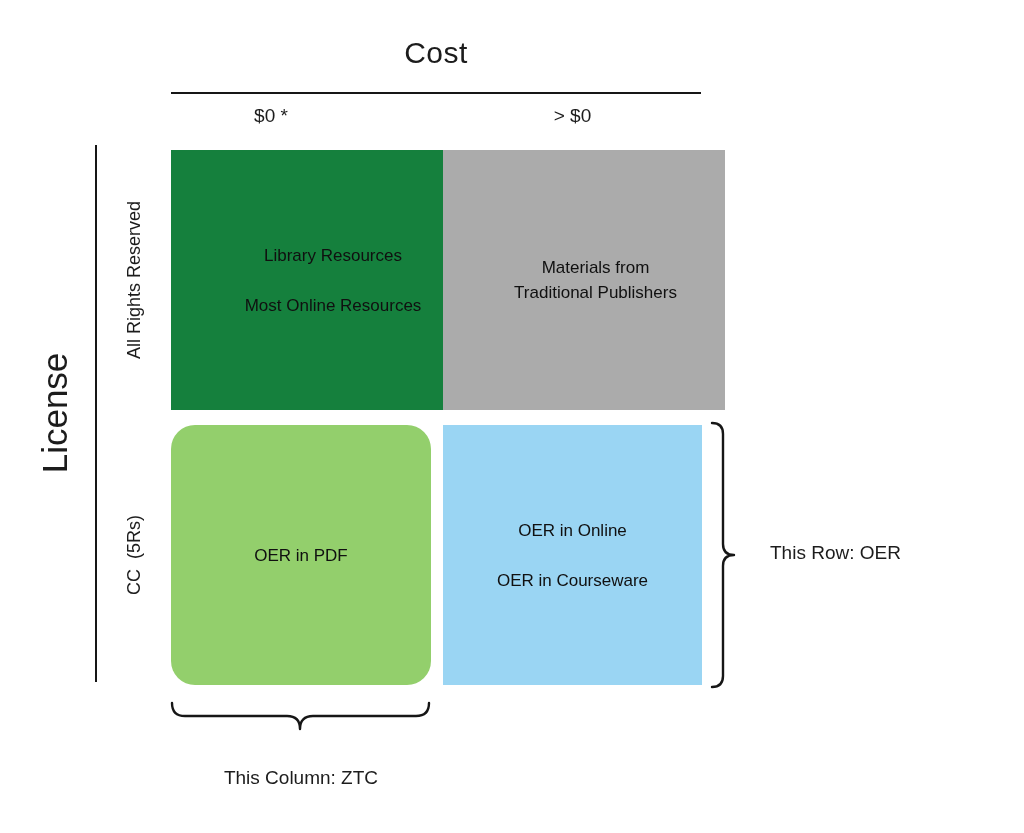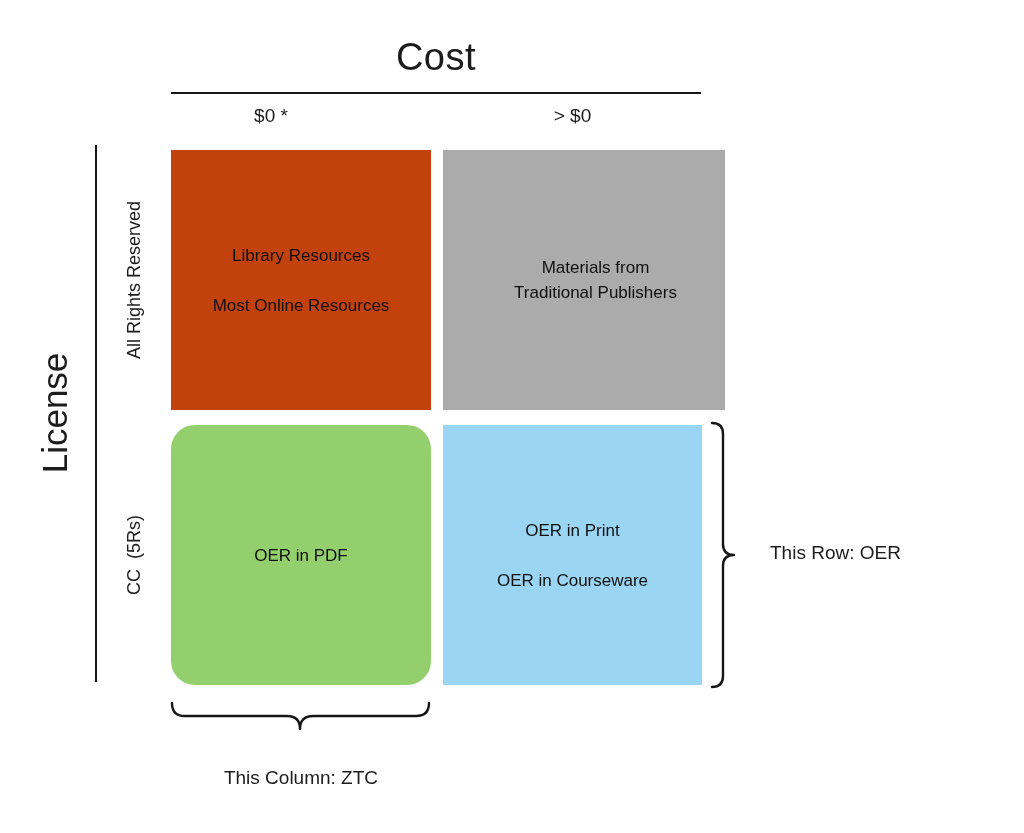--- a/index.html
+++ b/index.html
@@ -3,21 +3,21 @@
 <meta charset="utf-8">
 <style>
   html,body{margin:0;padding:0;}
   body{
     width:1024px;height:833px;position:relative;background:#ffffff;
     font-family:"Liberation Sans",sans-serif;color:#1c1c1c;overflow:hidden;
   }
   .abs{position:absolute;text-align:center;}
 
   
-  #cost-title{left:171px;top:36px;width:530px;text-align:center;font-size:38px;font-weight:400;letter-spacing:.5px;}
+  #cost-title{left:171px;top:36px;width:530px;text-align:center;font-size:30px;font-weight:400;letter-spacing:.5px;}
   #cost-line{left:171px;top:92px;width:530px;height:0;border-top:2px solid #161616;}
   .col-header{top:105px;font-size:19px;text-align:center;}
   #col-header-1{left:141px;width:260px;}
   #col-header-2{left:443px;width:259px;}
 
   
   #license-line{left:95px;top:145px;height:537px;width:0;border-left:2px solid #161616;}
   .vlabel{transform:rotate(-90deg);text-align:center;white-space:pre;}
   #license-title{left:-95px;top:392px;width:300px;height:42px;line-height:42px;font-size:35px;}
   #row-header-1{left:4px;top:267px;width:260px;height:26px;line-height:26px;font-size:18px;}
@@ -48,27 +48,27 @@
 <div class="abs" id="cost-title">Cost</div>
 <div class="abs" id="cost-line"></div>
 <div class="abs col-header" id="col-header-1">$0 *</div>
 <div class="abs col-header" id="col-header-2">&gt; $0</div>
 
 <div class="abs" id="license-line"></div>
 <div class="abs vlabel" id="license-title">License</div>
 <div class="abs vlabel" id="row-header-1">All Rights Reserved</div>
 <div class="abs vlabel" id="row-header-2">CC  (5Rs)</div>
 
-<div class="abs cell" id="cell-tl" style="background: #c2410c;">Library Resources
+<div class="abs cell" id="cell-tl" style="background: #15803d; padding-left: 32px;">Library Resources
 
 Most Online Resources</div>
 <div class="abs cell" id="cell-tr" style="background: rgb(171, 171, 171); padding-left: 23px;">Materials from
 Traditional Publishers</div>
 <div class="abs cell" id="cell-bl" style="background: rgb(147, 207, 108); border-radius: 24px;">OER in PDF</div>
-<div class="abs cell" id="cell-br" style="background: rgb(154, 213, 243);">OER in Print
+<div class="abs cell" id="cell-br" style="background: rgb(154, 213, 243);">OER in Online
 
 OER in Courseware</div>
 
 <div class="abs" id="row-brace">
   <svg width="26" height="268" viewBox="0 0 26 268">
     <path class="brace-path" d="M2,2 Q13,2 13,13 L13,123 Q13,134 24,134 Q13,134 13,145 L13,255 Q13,266 2,266"></path>
   </svg>
 </div>
 <div class="abs" id="row-annotation">This Row: OER</div>
 

